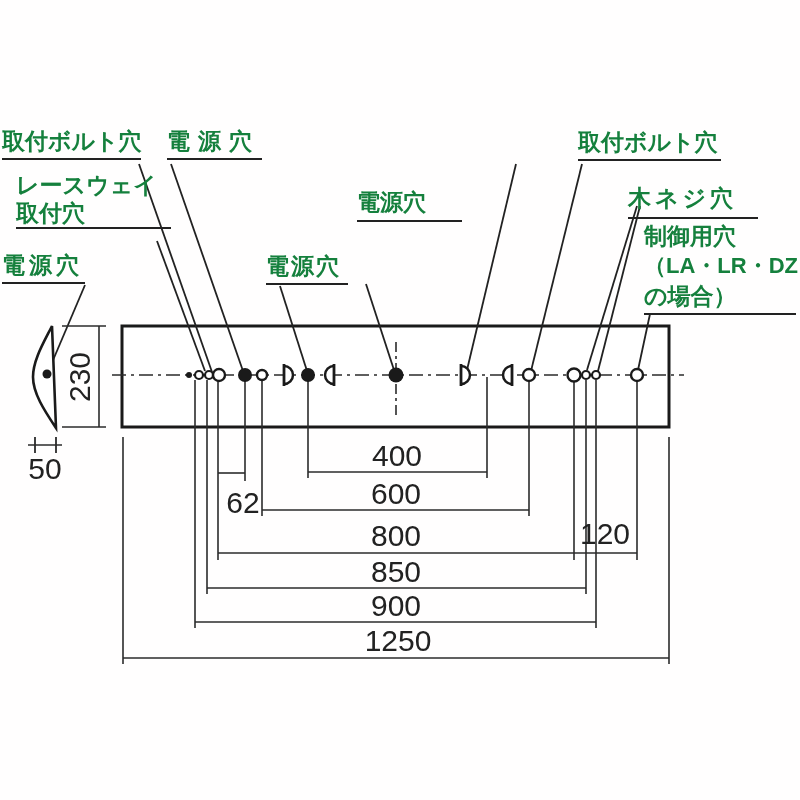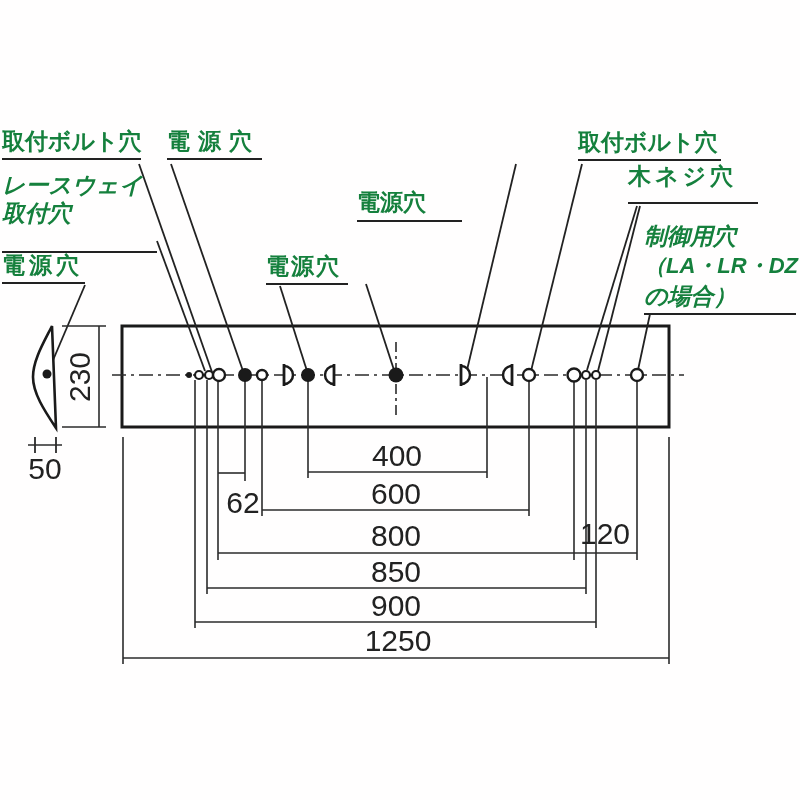--- a/index.html
+++ b/index.html
@@ -127,21 +127,21 @@
 </svg>
 
 <div class="lbl" style="left:2px;top:127px;width:139px;padding-bottom:3px;">
   <span>取付ボルト穴</span>
 </div>
 
 <div class="lbl" style="left:167px;top:127px;width:95px;letter-spacing:8px;padding-bottom:3px;">
   <span>電源穴</span>
 </div>
 
-<div class="lbl" style="left:2px;top:171px;width:155px;padding-bottom:24px;font-style:italic;">
+<div class="lbl" style="left:16px;top:171px;width:155px;padding-bottom:0;">
   <span class="ln">レースウェイ</span>
   <span class="ln">取付穴</span>
 </div>
 
 <div class="lbl" style="left:2px;top:251px;width:83px;letter-spacing:4px;padding-bottom:3px;">
   <span>電源穴</span>
 </div>
 
 <div class="lbl" style="left:266px;top:252px;width:82px;letter-spacing:2px;padding-bottom:3px;">
   <span>電源穴</span>
@@ -149,23 +149,23 @@
 
 <div class="lbl" style="left:357px;top:188px;width:105px;line-height:29px;padding-bottom:3px;">
   <span class="ln">電源穴</span>
 </div>
 
 
 <div class="lbl" style="left:578px;top:128px;width:143px;padding-bottom:3px;">
   <span>取付ボルト穴</span>
 </div>
 
-<div class="lbl" style="left:628px;top:162px;width:130px;letter-spacing:4px;padding-bottom:12px;">
+<div class="lbl" style="left:628px;top:184px;width:130px;letter-spacing:4px;padding-bottom:5px;">
   <span>木ネジ穴</span>
 </div>
 
-<div class="lbl" style="left:644px;top:221px;width:152px;line-height:30px;padding-bottom:2px;font-style:italic;">
+<div class="lbl" style="left:644px;top:221px;width:152px;line-height:30px;padding-bottom:2px;">
   <span class="ln">制御用穴</span>
   <span class="ln jp-s">（LA・LR・DZ・DK</span>
   <span class="ln">の場合）</span>
 </div>
 
 </div>
 
 </body></html>

